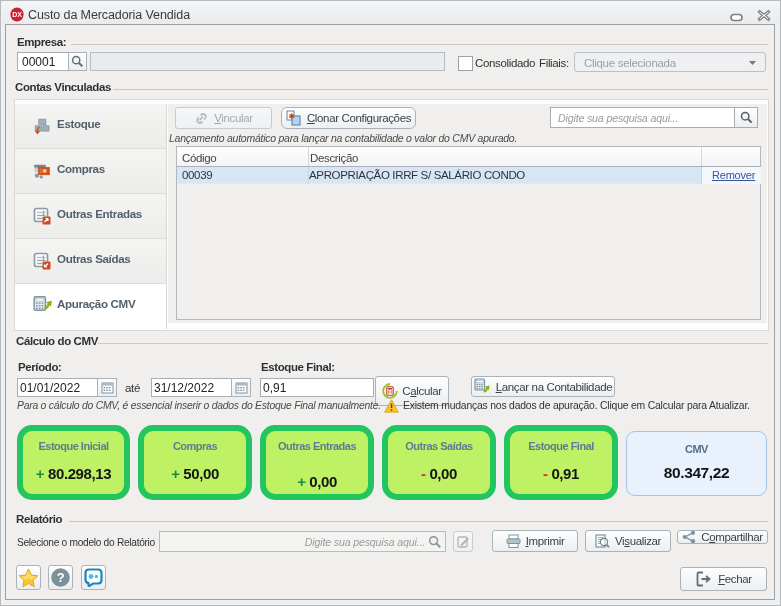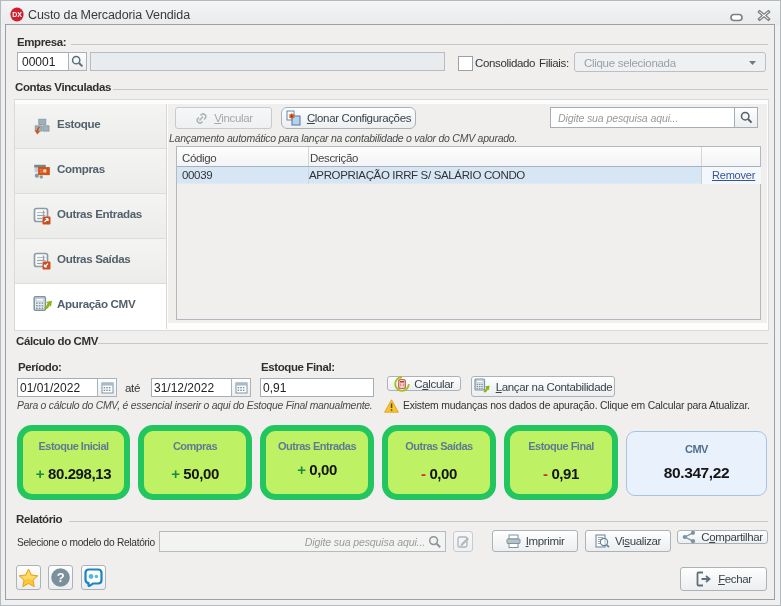--- a/index.html
+++ b/index.html
@@ -211,21 +211,21 @@
           <rect x="5.2" y="6" width="1.6" height="1.4"></rect>
           <rect x="7.8" y="6" width="1.6" height="1.4"></rect>
           <rect x="2.6" y="8.6" width="1.6" height="1.4"></rect>
           <rect x="5.2" y="8.6" width="1.6" height="1.4"></rect>
           <rect x="7.8" y="8.6" width="1.6" height="1.4"></rect>
         </g>
       </svg>
   </div>
   <div class="abs input" style="left:259px;top:377px;width:114px;height:19px;padding:2px 0 0 2px;">0,91</div>
 
-  <div class="abs btn" style="left:386px;top:375px;width:74px;height:15px;">
+  <div class="abs btn" style="left:374px;top:375px;width:74px;height:30px;">
     <svg width="16" height="16" viewBox="0 0 16 16" style="margin-right:4px;">
       <path d="M8 1.2 A6.8 6.8 0 1 0 14.8 8" fill="none" stroke="#9dc21c" stroke-width="1.8"></path>
       <path d="M8 1.2 L5.6 0 L6.4 3 Z" fill="#9dc21c"></path>
       <rect x="4.8" y="3.8" width="6.4" height="8.4" rx="1" fill="#fff" stroke="#c0392b" stroke-width="1.1"></rect>
       <rect x="5.9" y="5" width="4.2" height="1.6" fill="#c0392b"></rect>
       <g fill="#c0392b">
           <rect x="5.9" y="7.6" width="1" height="1"></rect>
           <rect x="7.5" y="7.6" width="1" height="1"></rect>
           <rect x="9.1" y="7.6" width="1" height="1"></rect>
           <rect x="5.9" y="9.4" width="1" height="1"></rect>
@@ -248,39 +248,39 @@
           <rect x="7.3" y="8" width="1.5" height="1.2"></rect>
           <rect x="2.5" y="10.2" width="1.5" height="1.2"></rect>
           <rect x="4.9" y="10.2" width="1.5" height="1.2"></rect>
           <rect x="7.3" y="10.2" width="1.5" height="1.2"></rect>
         </g>
       <path d="M15.6 7.6 L14.9 12.3 L13.8 11.2 C13.3 12.9 12.2 14.1 10.4 14.6 L9.3 13 C11 12.4 11.8 11.3 12.1 9.6 L11 8.5 Z" fill="#8db311"></path>
     </svg>
     <span><u>L</u>ançar na Contabilidade</span>
   </div>
 
-  <div class="abs it" style="left:16px;top:399px;font-size:10.4px;letter-spacing:-0.25px;">Para o cálculo do CMV, é essencial inserir o aqui do Estoque Final manualmente.</div>
+  <div class="abs it" style="left:16px;top:399px;font-size:10.4px;letter-spacing:-0.25px;">Para o cálculo do CMV, é essencial inserir o dados do Estoque Final manualmente.</div>
   <svg class="abs" style="left:383px;top:398px;" width="15" height="14" viewBox="0 0 15 14">
     <path d="M7.5 0.8 L14.4 13.2 L0.6 13.2 Z" fill="#f8c32f" stroke="#d9a010" stroke-width="0.8"></path>
     <rect x="6.8" y="4.5" width="1.5" height="4.5" fill="#5a4a10"></rect>
     <rect x="6.8" y="10.2" width="1.5" height="1.6" fill="#5a4a10"></rect>
   </svg>
   <div class="abs" style="left:402px;top:399px;font-size:10.4px;color:#333;letter-spacing:-0.2px;white-space:nowrap;">Existem mudanças nos dados de apuração. Clique em Calcular para Atualizar.</div>
 
   <div class="abs card" style="left:16px;top:424px;width:113px;height:75px;">
     <div class="cardtitle" style="margin-top:9px;">Estoque Inicial</div>
     <div class="cardval" style="margin-top:13px;"><span style="color:#1c8c3c;">+</span> 80.298,13</div>
   </div>
   <div class="abs card" style="left:137px;top:424px;width:114px;height:75px;">
     <div class="cardtitle" style="margin-top:9px;">Compras</div>
     <div class="cardval" style="margin-top:13px;"><span style="color:#1c8c3c;">+</span> 50,00</div>
   </div>
   <div class="abs card" style="left:259px;top:424px;width:114px;height:75px;">
     <div class="cardtitle" style="margin-top:9px;">Outras Entradas</div>
-    <div class="cardval" style="margin-top:9px;"><span style="color:#1c8c3c;">+</span> 0,00</div>
+    <div class="cardval" style="margin-top:21px;"><span style="color:#1c8c3c;">+</span> 0,00</div>
   </div>
   <div class="abs card" style="left:381px;top:424px;width:114px;height:75px;">
     <div class="cardtitle" style="margin-top:9px;">Outras Saídas</div>
     <div class="cardval" style="margin-top:13px;"><span style="color:#d42b2b;">-</span> 0,00</div>
   </div>
   <div class="abs card" style="left:503px;top:424px;width:114px;height:75px;">
     <div class="cardtitle" style="margin-top:9px;">Estoque Final</div>
     <div class="cardval" style="margin-top:13px;"><span style="color:#d42b2b;">-</span> 0,91</div>
   </div>
   <div class="abs card" style="left:625px;top:430px;width:141px;height:65px;background:#e9f2fc;border:1px solid #a7c3e2;border-radius:9px;">

